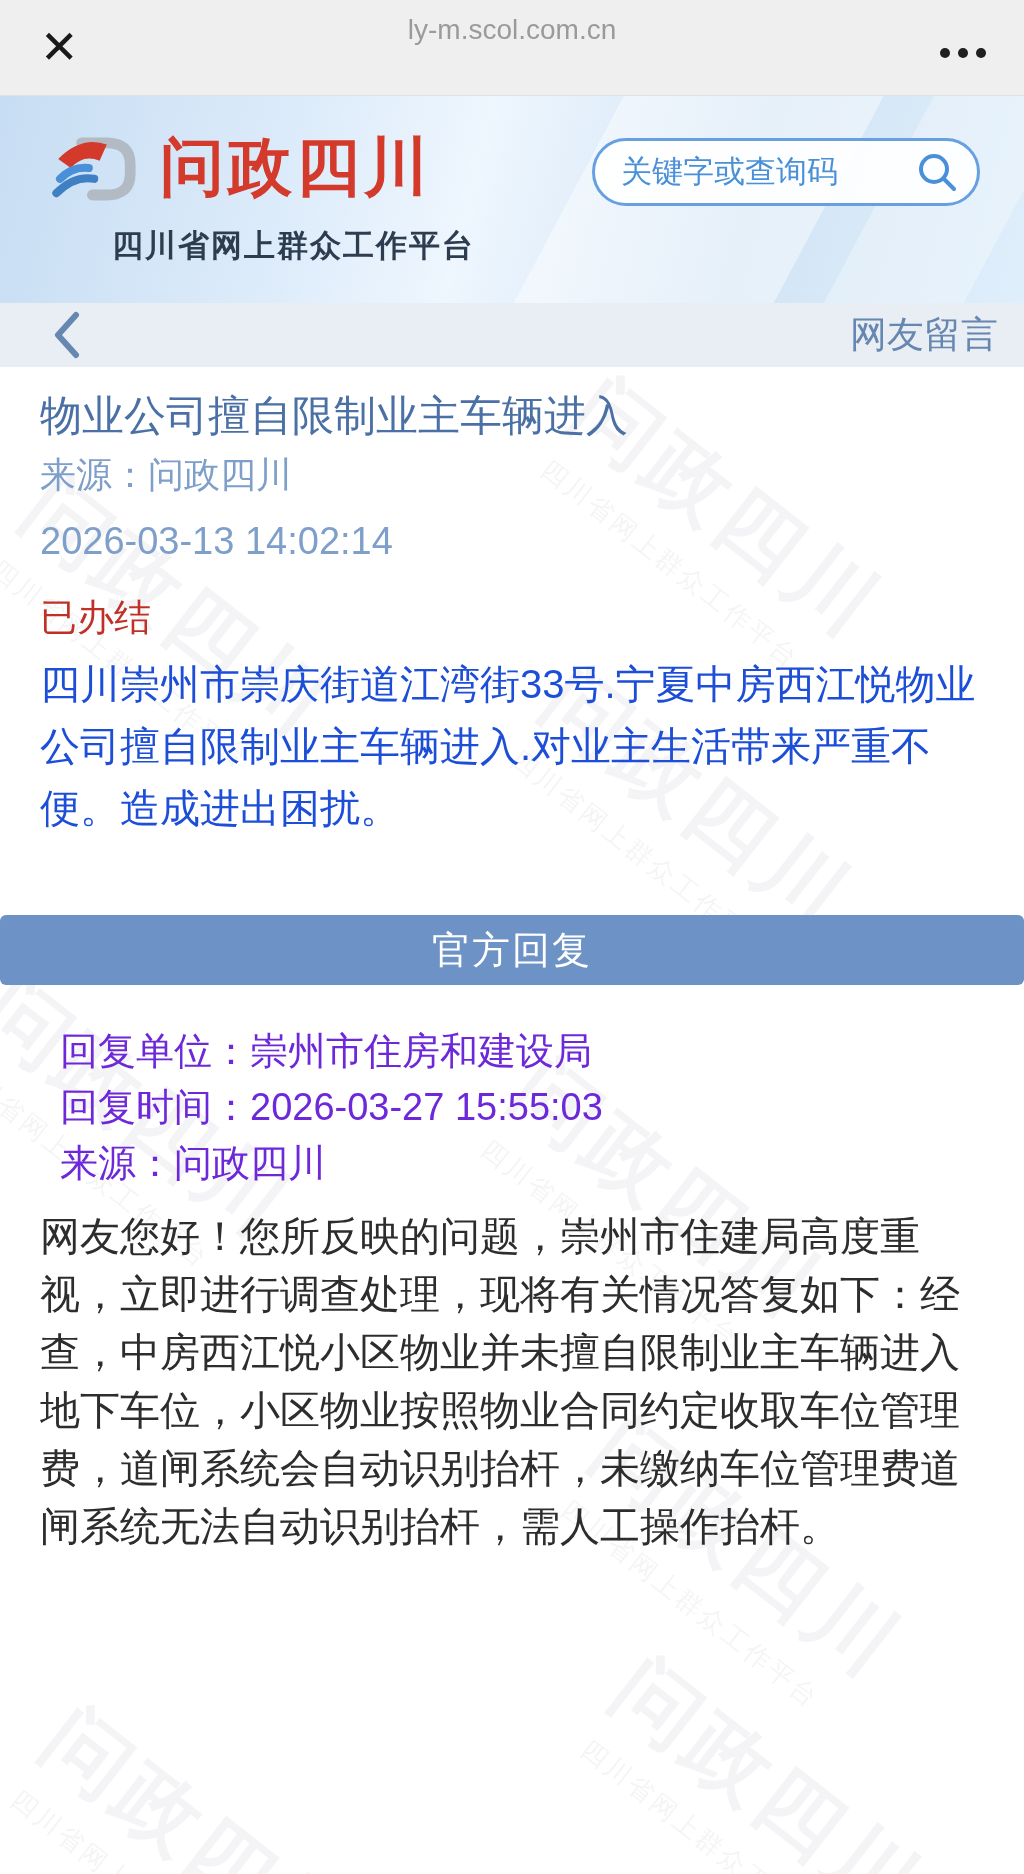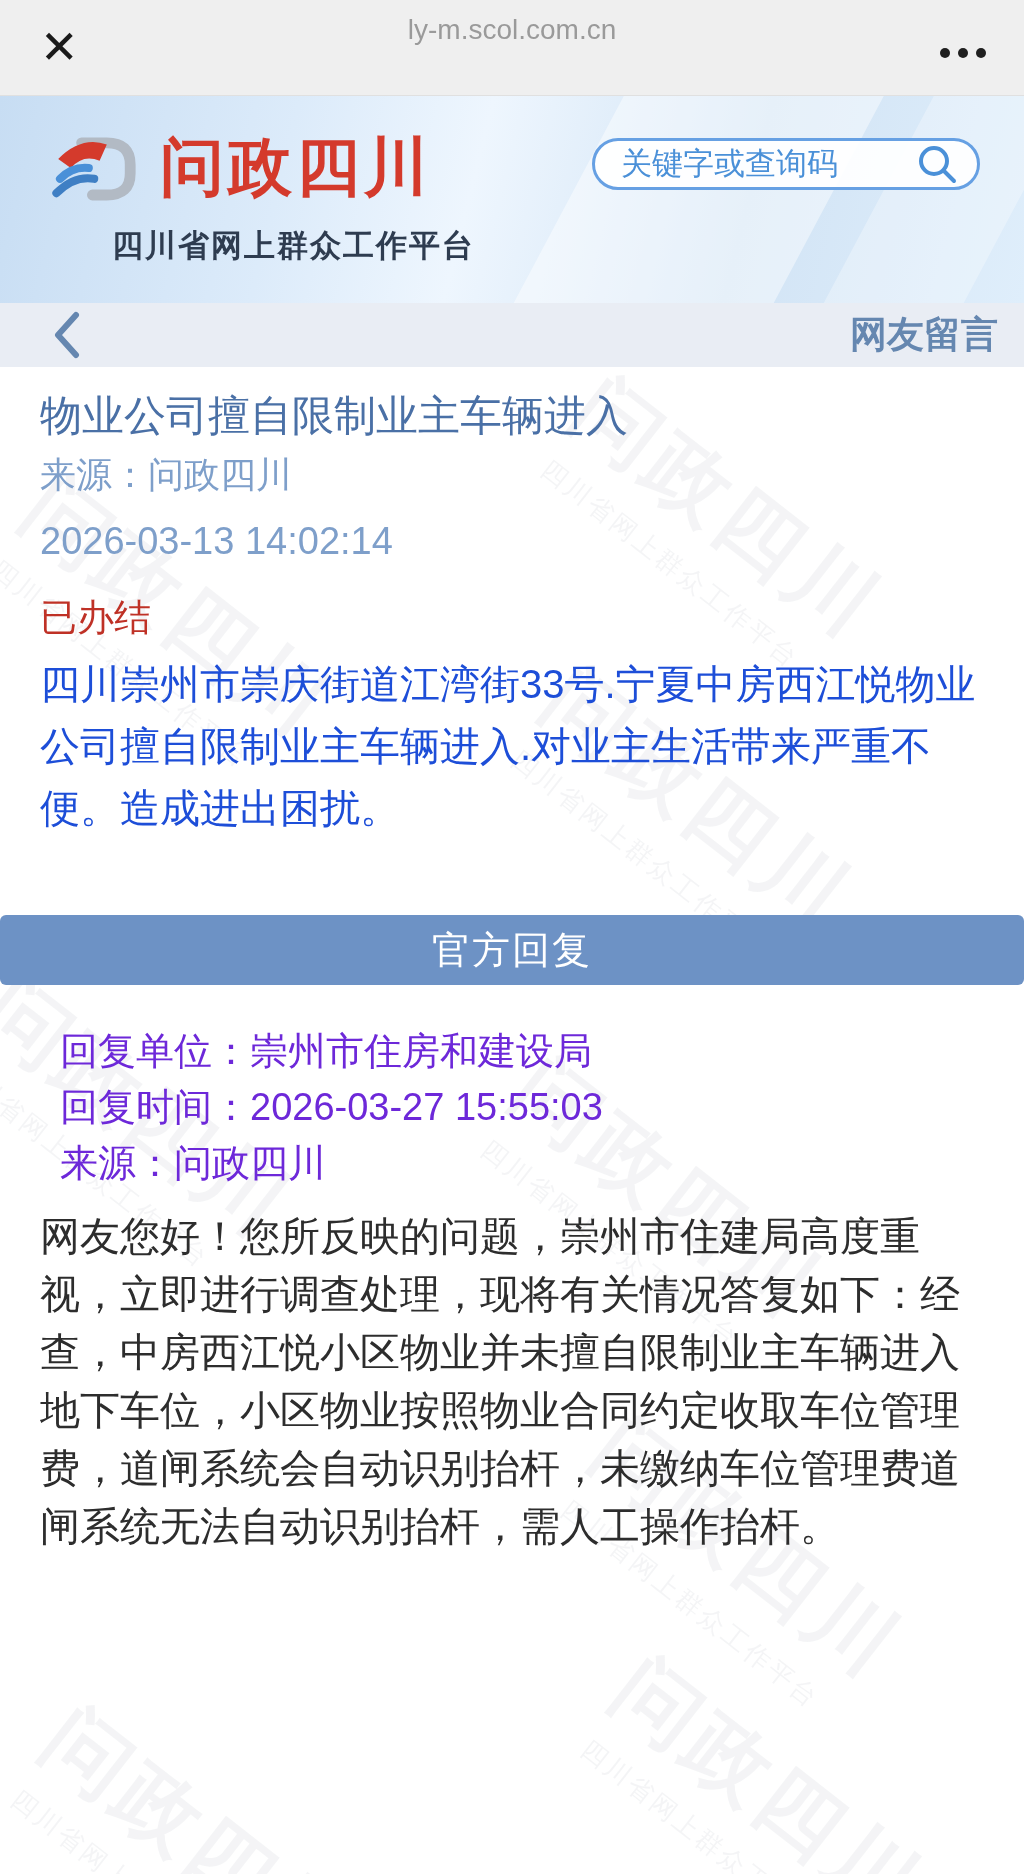--- a/index.html
+++ b/index.html
@@ -41,34 +41,34 @@
     position:absolute; top:-40px; width:260px; height:320px;
     background:rgba(255,255,255,0.45); transform:skewX(-28deg);
   }
   .streak.s1 { left:560px; } .streak.s2 { left:870px; width:140px; background:rgba(255,255,255,0.3); }
   .logo-area { position:relative; z-index:2; }
   .logo-row { display:flex; align-items:center; margin-top:28px; cursor:pointer; }
   .logo-icon { width:100px; height:72px; margin-right:14px; }
   .logo-text { font-size:64px; font-weight:bold; color:#d43a2c; letter-spacing:4px; }
   .tagline { margin-top:14px; margin-left:66px; font-size:31px; font-weight:600; color:#2e3c50; letter-spacing:2px; }
   .search-pill {
-    position:relative; z-index:2; margin-top:42px; width:388px; height:52px;
+    position:relative; z-index:2; margin-top:42px; width:388px; height:68px;
     background:rgba(255,255,255,0.92); border:3px solid #66a0e3; border-radius:34px;
     display:flex; align-items:center; justify-content:space-between;
     padding:0 18px 0 26px; cursor:text; flex-shrink:0;
   }
   .search-ph { font-size:31px; color:#4a90d8; }
 
   
   .navbar {
     height:64px; background:#e9edf4;
     display:flex; align-items:center; justify-content:space-between;
     padding:0 26px 0 52px;
   }
-  .nav-title { font-size:37px; color:#6587b0; font-weight:700; }
+  .nav-title { font-size:37px; color:#6587b0; font-weight:400; }
 
   
   .content { position:relative; padding:0 40px; }
   .post-title { margin-top:26px; font-size:42px; line-height:46px; color:#4a70a6; font-weight:500; }
   .meta-row  { margin-top:18px; font-size:36px; line-height:36px; color:#7e9fca; }
   .date-row  { margin-top:28px; font-size:38px; line-height:40px; color:#7e9fca; }
   .status    { margin-top:38px; font-size:37px; line-height:38px; color:#bf3126; }
   .post-body { margin-top:16px; font-size:40px; line-height:62px; color:#1d4ed8; }
 
   .banner {

